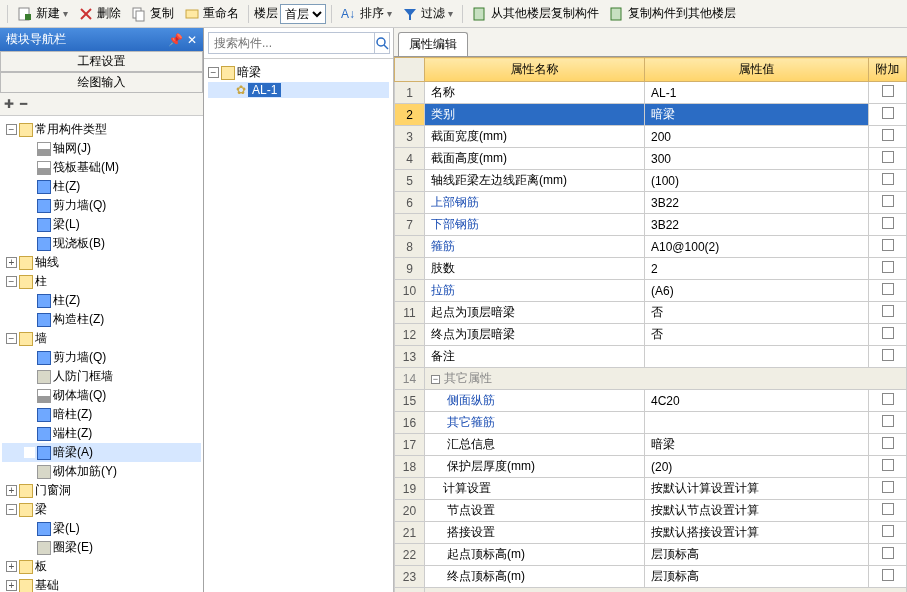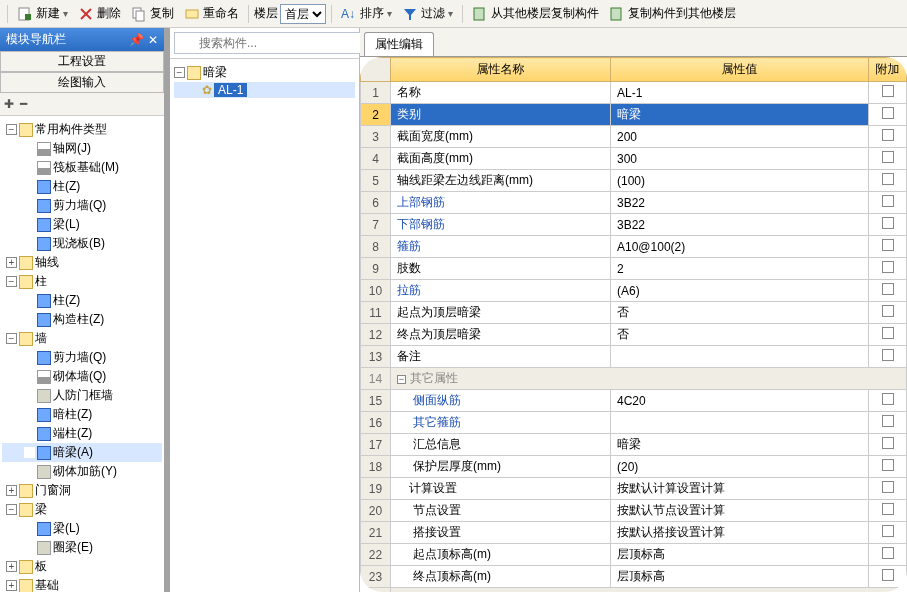--- a/index.html
+++ b/index.html
@@ -4,45 +4,45 @@
 <style>
 * { margin:0; padding:0; box-sizing:border-box; font-family:"Microsoft YaHei","SimSun",sans-serif; font-size:12px; }
 body { background:#fff; width:907px; height:592px; overflow:hidden; display:flex; flex-direction:column; }
 .toolbar { height:28px; background:#f4f3ee; border-bottom:1px solid #ccc; display:flex; align-items:center; padding:0 4px; gap:2px; flex-shrink:0; overflow:hidden; }
 .toolbar > * { flex-shrink:0; }
 .tb-btn { display:inline-flex; align-items:center; gap:3px; padding:2px 4px; cursor:pointer; white-space:nowrap; }
 .tb-sep { width:1px; height:18px; background:#ccc; margin:0 3px; }
 .tb-dd { font-size:10px; color:#666; }
 .tb-select { height:20px; border:1px solid #7f9db9; background:#fff; }
 .main { flex:1; display:flex; overflow:hidden; }
-.left-panel { width:170px; border-right:6px solid #a3a3a3; display:flex; flex-direction:column; background:#f4f3ee; }
+.left-panel { width:204px; border-right:1px solid #a3a3a3; display:flex; flex-direction:column; background:#f4f3ee; }
 .lp-title { background:linear-gradient(#4a8ddf,#2b6cc4); color:#fff; padding:3px 6px; display:flex; align-items:center; justify-content:space-between; }
 .lp-title-icons { display:flex; gap:4px; }
 .lp-btn { background:#f4f3ee; border:1px solid #bbb; padding:1px; text-align:center; cursor:pointer; }
 .lp-strip { padding:4px; display:flex; gap:6px; border-bottom:1px solid #ccc; }
 .lp-strip span { cursor:pointer; color:#555; }
 .tree { flex:1; overflow:auto; background:#fff; padding:4px 2px; }
 .tree-node { white-space:nowrap; padding:1px 0; cursor:pointer; display:flex; align-items:center; gap:2px; }
 .tree-node.sel { background:#d6e7ff; }
 .exp { display:inline-block; width:11px; height:11px; border:1px solid #888; text-align:center; line-height:9px; font-size:10px; color:#555; background:#fff; }
 .exp.none { border:none; }
 .ic { width:14px; height:14px; display:inline-block; background:#d8d8c8; border:1px solid #999; }
 .ic-folder { background:#ffe9a3; border-color:#c9a642; }
 .ic-blue { background:#6fa8ff; border-color:#2a5bb0; }
 .ic-grid { background:linear-gradient(#fff 50%,#999 50%); }
 .mid-panel { width:190px; border-right:1px solid #bbb; display:flex; flex-direction:column; }
 .search-row { display:flex; padding:4px; gap:0; border-bottom:1px solid #ccc; }
-.search-row input { flex:1; border:1px solid #bac4d5; padding:3px 24px; color:#999; }
+.search-row input { flex:1; border:1px solid #bac4d5; padding:3px 5px; color:#999; }
 .search-row .sbtn { width:24px; border:1px solid #bac4d5; border-left:none; display:flex; align-items:center; justify-content:center; color:#2b6cc4; cursor:pointer; background:#fff; }
 .ctree { flex:1; background:#fff; padding:4px; overflow:auto; }
 .ctree .tree-node.sel span.lbl { background:#2b6cc4; color:#fff; padding:0 4px; }
 .right-panel { flex:1; display:flex; flex-direction:column; overflow:hidden; }
 .tab-row { display:flex; background:#f4f3ee; border-bottom:1px solid #999; padding-top:4px; }
 .tab { padding:3px 10px; border:1px solid #999; border-bottom:none; background:#fff; margin-left:4px; border-radius:3px 3px 0 0; cursor:pointer; }
-.prop-table { flex:1; overflow:auto;border-radius:22px; }
+.prop-table { flex:1; overflow:auto; }
 table { width:100%; border-collapse:collapse; }
 th { background:linear-gradient(#ffe9a8,#ffd46a); border:1px solid #d2b06a; padding:3px 6px; font-weight:normal; text-align:center; }
 th.rowh { background:#f0eee4; width:30px; }
 td { border:1px solid #ccc; padding:2px 6px; height:19px; }
 td.rn { background:#f0eee4; text-align:center; color:#555; width:30px; }
 td.link { color:#1a4db3; }
 td.chk { text-align:center; width:38px; }
 .chkbox { width:12px; height:12px; border:1px solid #888; display:inline-block; background:#fff; }
 tr.selrow td { background:#2b6cc4; color:#fff; }
 tr.selrow td.rn { background:#ffd46a; color:#000; }
@@ -196,27 +196,27 @@
           <span class="ic ic-folder"></span>
           <span>墙</span>
         </div>
         <div class="tree-node" style="padding-left: 22px;">
           <span class="exp none"></span>
           <span class="ic ic-blue"></span>
           <span>剪力墙(Q)</span>
         </div>
         <div class="tree-node" style="padding-left: 22px;">
           <span class="exp none"></span>
+          <span class="ic"></span>
+          <span>人防门框墙</span>
+        </div>
+        <div class="tree-node" style="padding-left: 22px;">
+          <span class="exp none"></span>
           <span class="ic ic-grid"></span>
           <span>砌体墙(Q)</span>
-        </div>
-        <div class="tree-node" style="padding-left: 22px;">
-          <span class="exp none"></span>
-          <span class="ic"></span>
-          <span>人防门框墙</span>
         </div>
         <div class="tree-node" style="padding-left: 22px;">
           <span class="exp none"></span>
           <span class="ic ic-blue"></span>
           <span>暗柱(Z)</span>
         </div>
         <div class="tree-node" style="padding-left: 22px;">
           <span class="exp none"></span>
           <span class="ic ic-blue"></span>
           <span>端柱(Z)</span>

